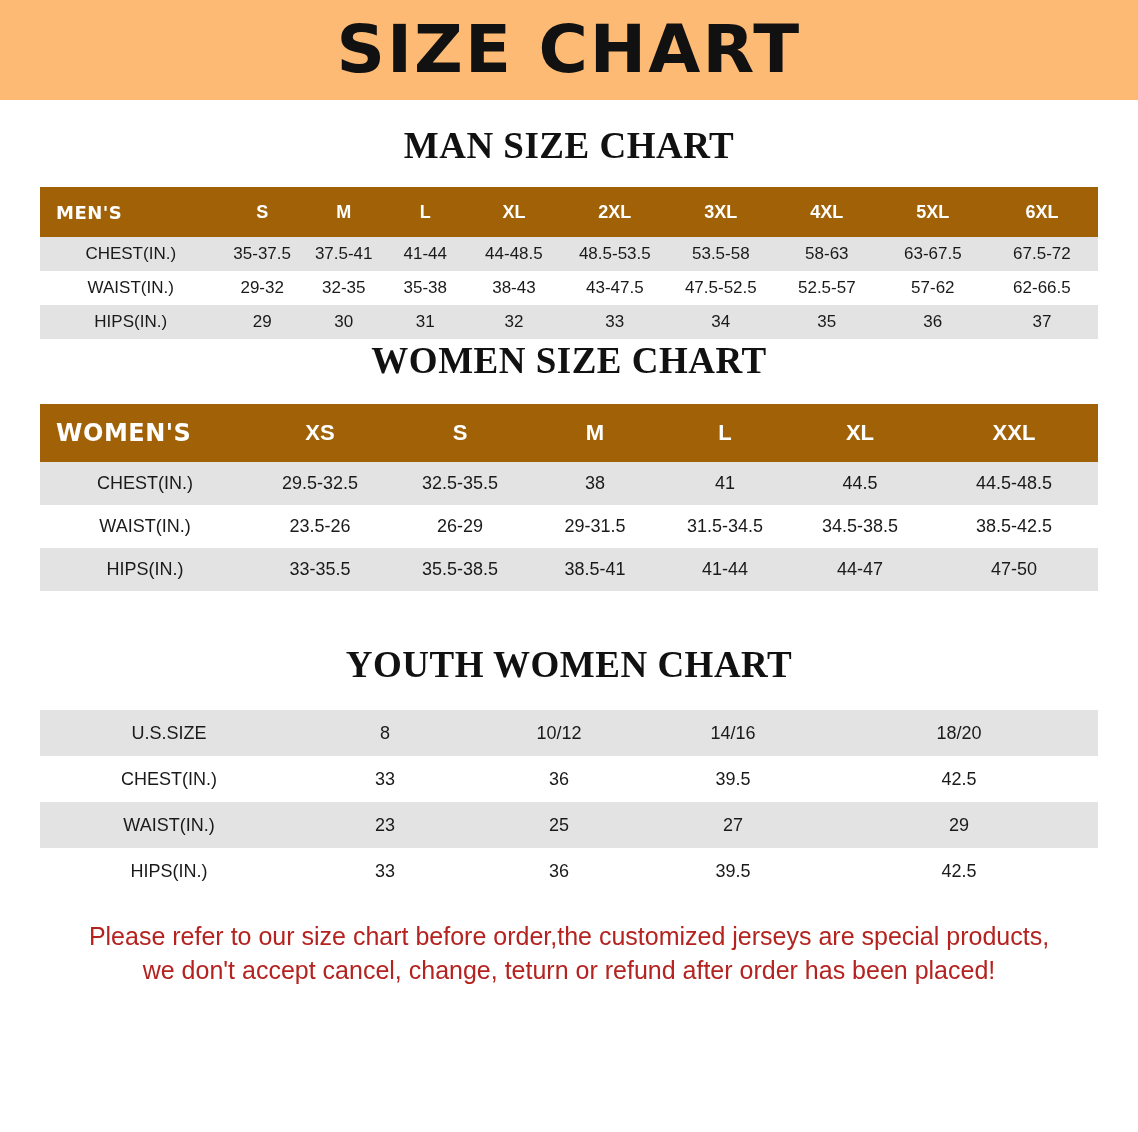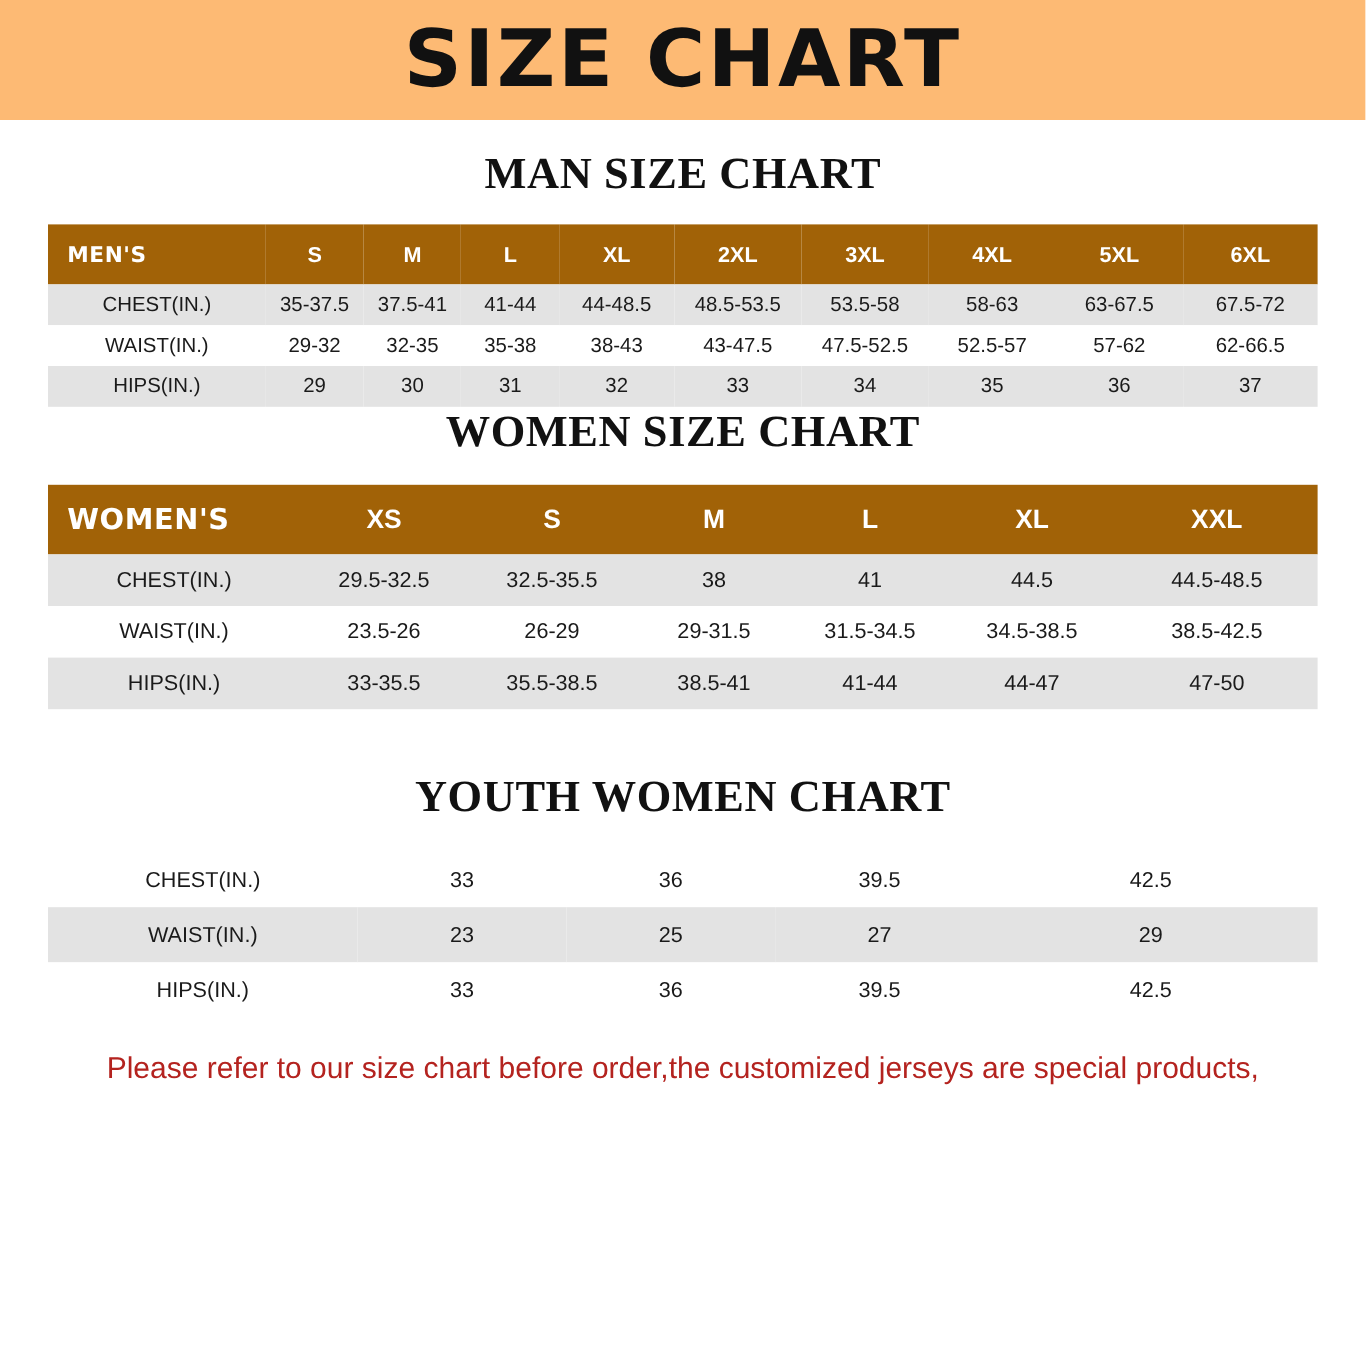--- a/index.html
+++ b/index.html
@@ -261,20 +261,27 @@
   <div class="table-wrap">
     <table class="size-table youth-table">
       <colgroup>
         <col style="width:258px">
         <col style="width:174px">
           <col style="width:174px">
           <col style="width:174px">
           <col style="width:278px">
       </colgroup>
       <tbody id="youth-tbody">
+          <tr class="body-row row-alt">
+            <td class="rowlabel">U.S.SIZE</td>
+            <td>8</td>
+            <td>10/12</td>
+            <td>14/16</td>
+            <td>18/20</td>
+          </tr>
           <tr class="body-row row-norm">
             <td class="rowlabel">CHEST(IN.)</td>
             <td>33</td>
             <td>36</td>
             <td>39.5</td>
             <td>42.5</td>
           </tr>
           <tr class="body-row row-alt">
             <td class="rowlabel">WAIST(IN.)</td>
             <td>23</td>
@@ -288,15 +295,16 @@
             <td>36</td>
             <td>39.5</td>
             <td>42.5</td>
           </tr>
         </tbody>
     </table>
   </div>
 
   <div class="note">
     <div>Please refer to our size chart before order,the customized jerseys are special products,</div>
+    <div>we don't accept cancel, change, teturn or refund after order has been placed!</div>
   </div>
 
 </div>
 
 </body></html>

